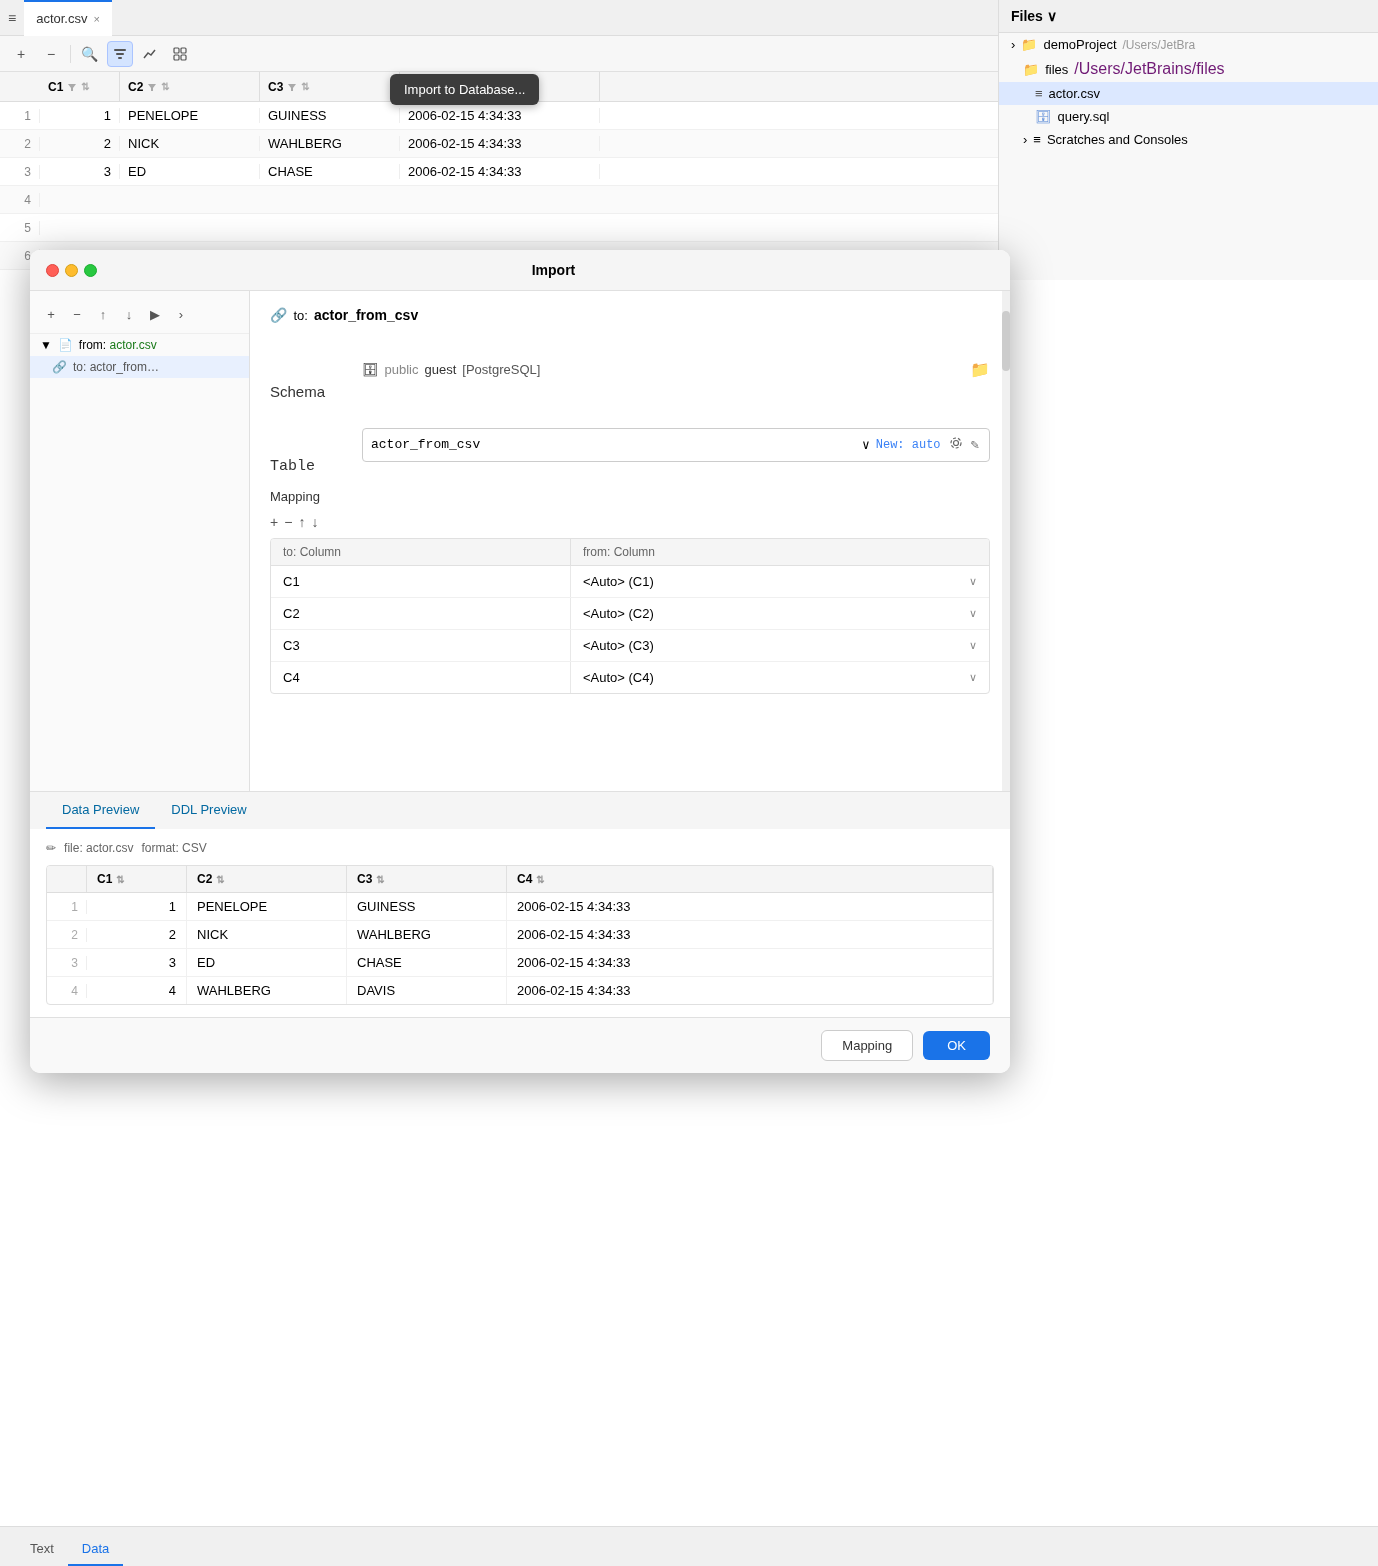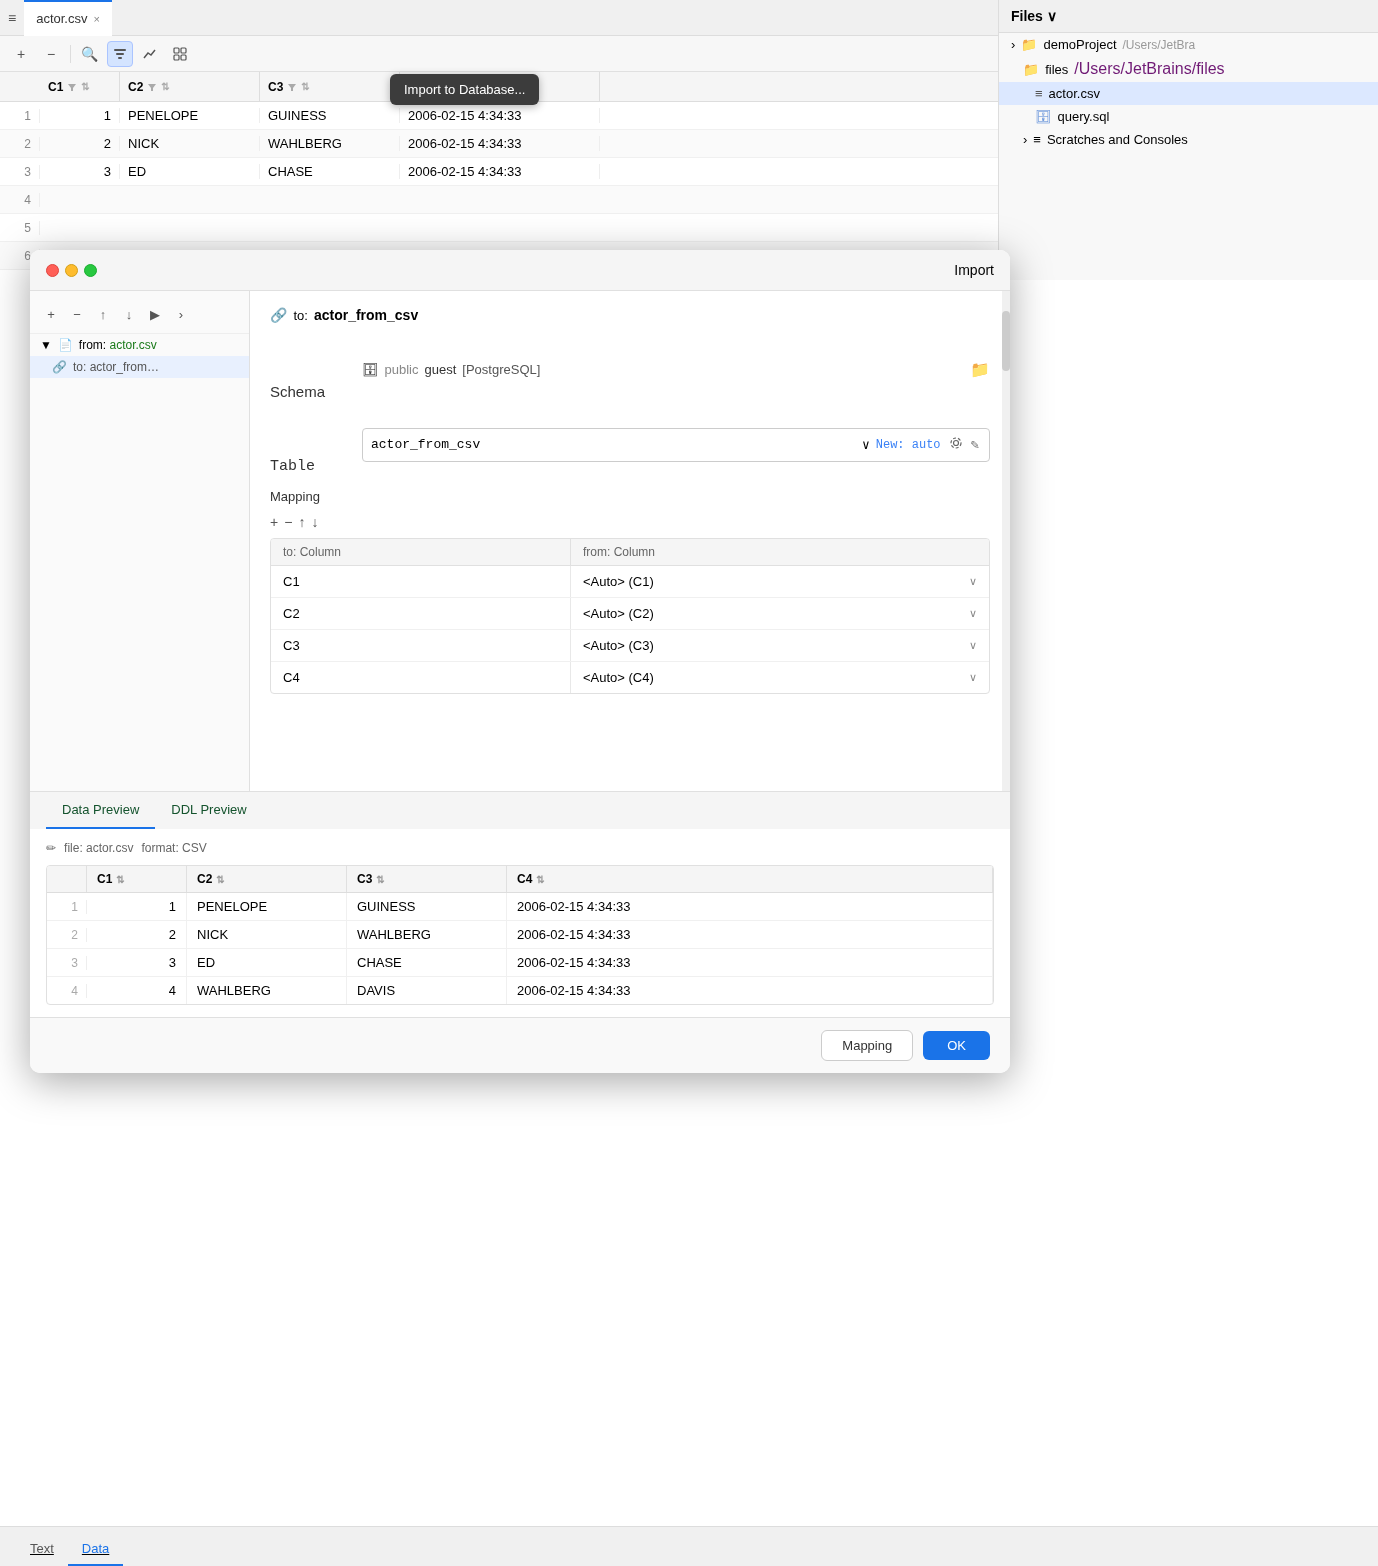--- a/index.html
+++ b/index.html
@@ -231,22 +231,22 @@
     .win-btn {
       width: 13px; height: 13px;
       border-radius: 50%;
       cursor: pointer;
     }
     .win-btn.red { background: #ff5f57; border: 1px solid #e0443e; }
     .win-btn.yellow { background: #febc2e; border: 1px solid #d4a017; }
     .win-btn.green { background: #28c840; border: 1px solid #1aad2f; }
     .modal-title {
       flex: 1;
-      text-align: right;
-      font-weight: 400;
+      text-align: center;
+      font-weight: 700;
       font-size: 14px;
     }
 
     
     .modal-body {
       display: flex;
       min-height: 500px;
     }
 
     
@@ -462,21 +462,21 @@
     .modal-tabs {
       display: flex;
       border-top: 1px solid #e0e0e0;
       background: #f5f5f5;
       padding: 0 16px;
     }
     .modal-tab {
       padding: 10px 16px;
       font-size: 13px;
       cursor: pointer;
-      color: #14532d;
+      color: #0369a1;
       border-bottom: 2px solid transparent;
     }
     .modal-tab.active {
       border-bottom: 2px solid #1a73e8;
       font-weight: 500;
     }
 
     
     .data-preview {
       padding: 12px 16px;
@@ -577,21 +577,20 @@
       position: absolute;
       bottom: 0;
       left: 0;
       right: 0;
       height: 40px;
       background: #f0f0f0;
       border-top: 1px solid #ddd;
       display: flex;
       align-items: flex-end;
       padding: 0 16px;
-      text-decoration: underline;
     }
     .bottom-tab {
       padding: 8px 14px;
       font-size: 13px;
       cursor: pointer;
       color: #555;
       border-bottom: 2px solid transparent;
     }
     .bottom-tab.active {
       color: #1a73e8;

